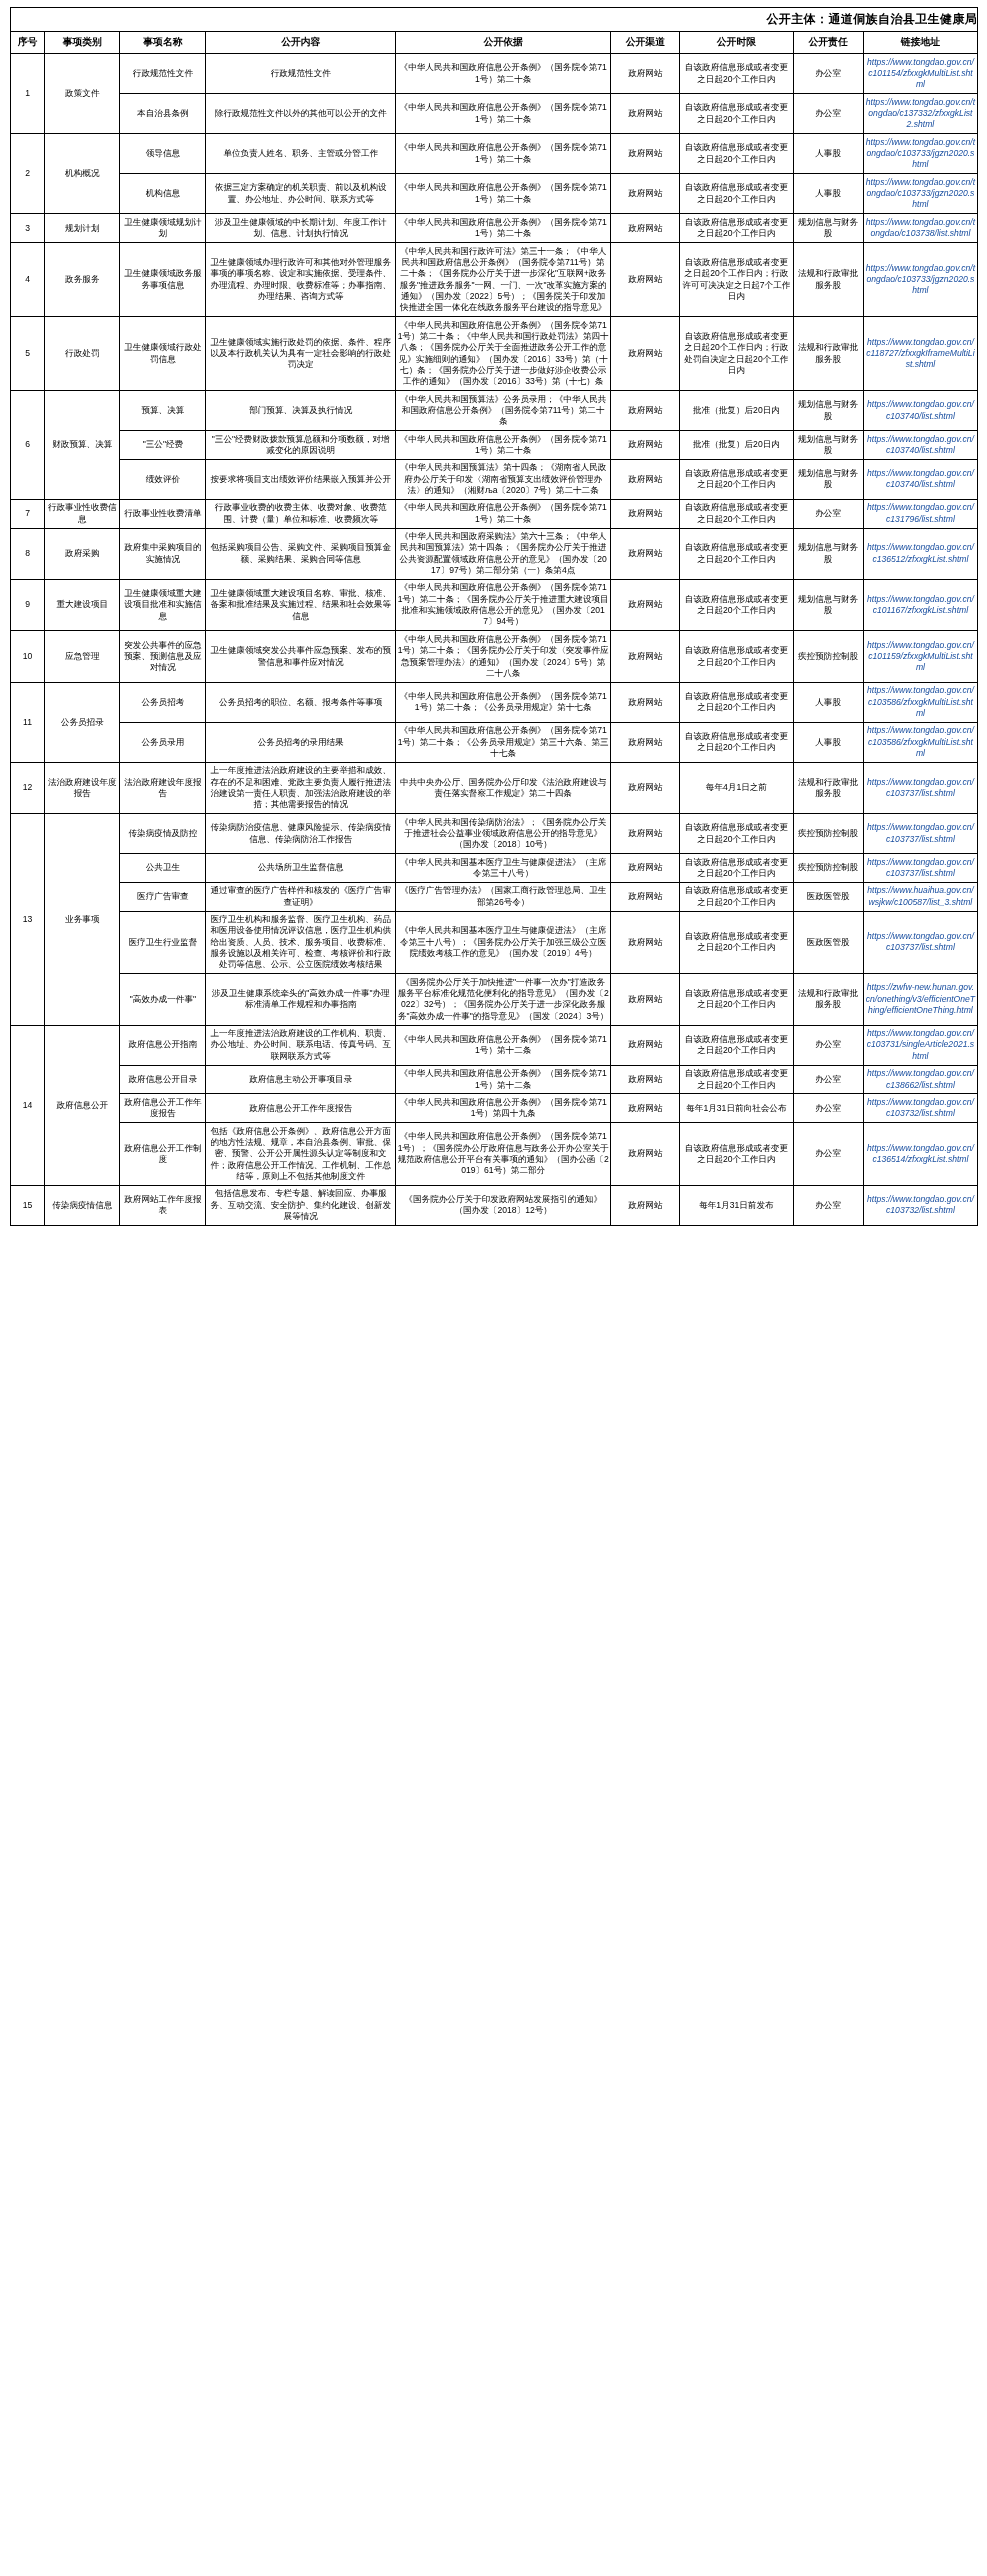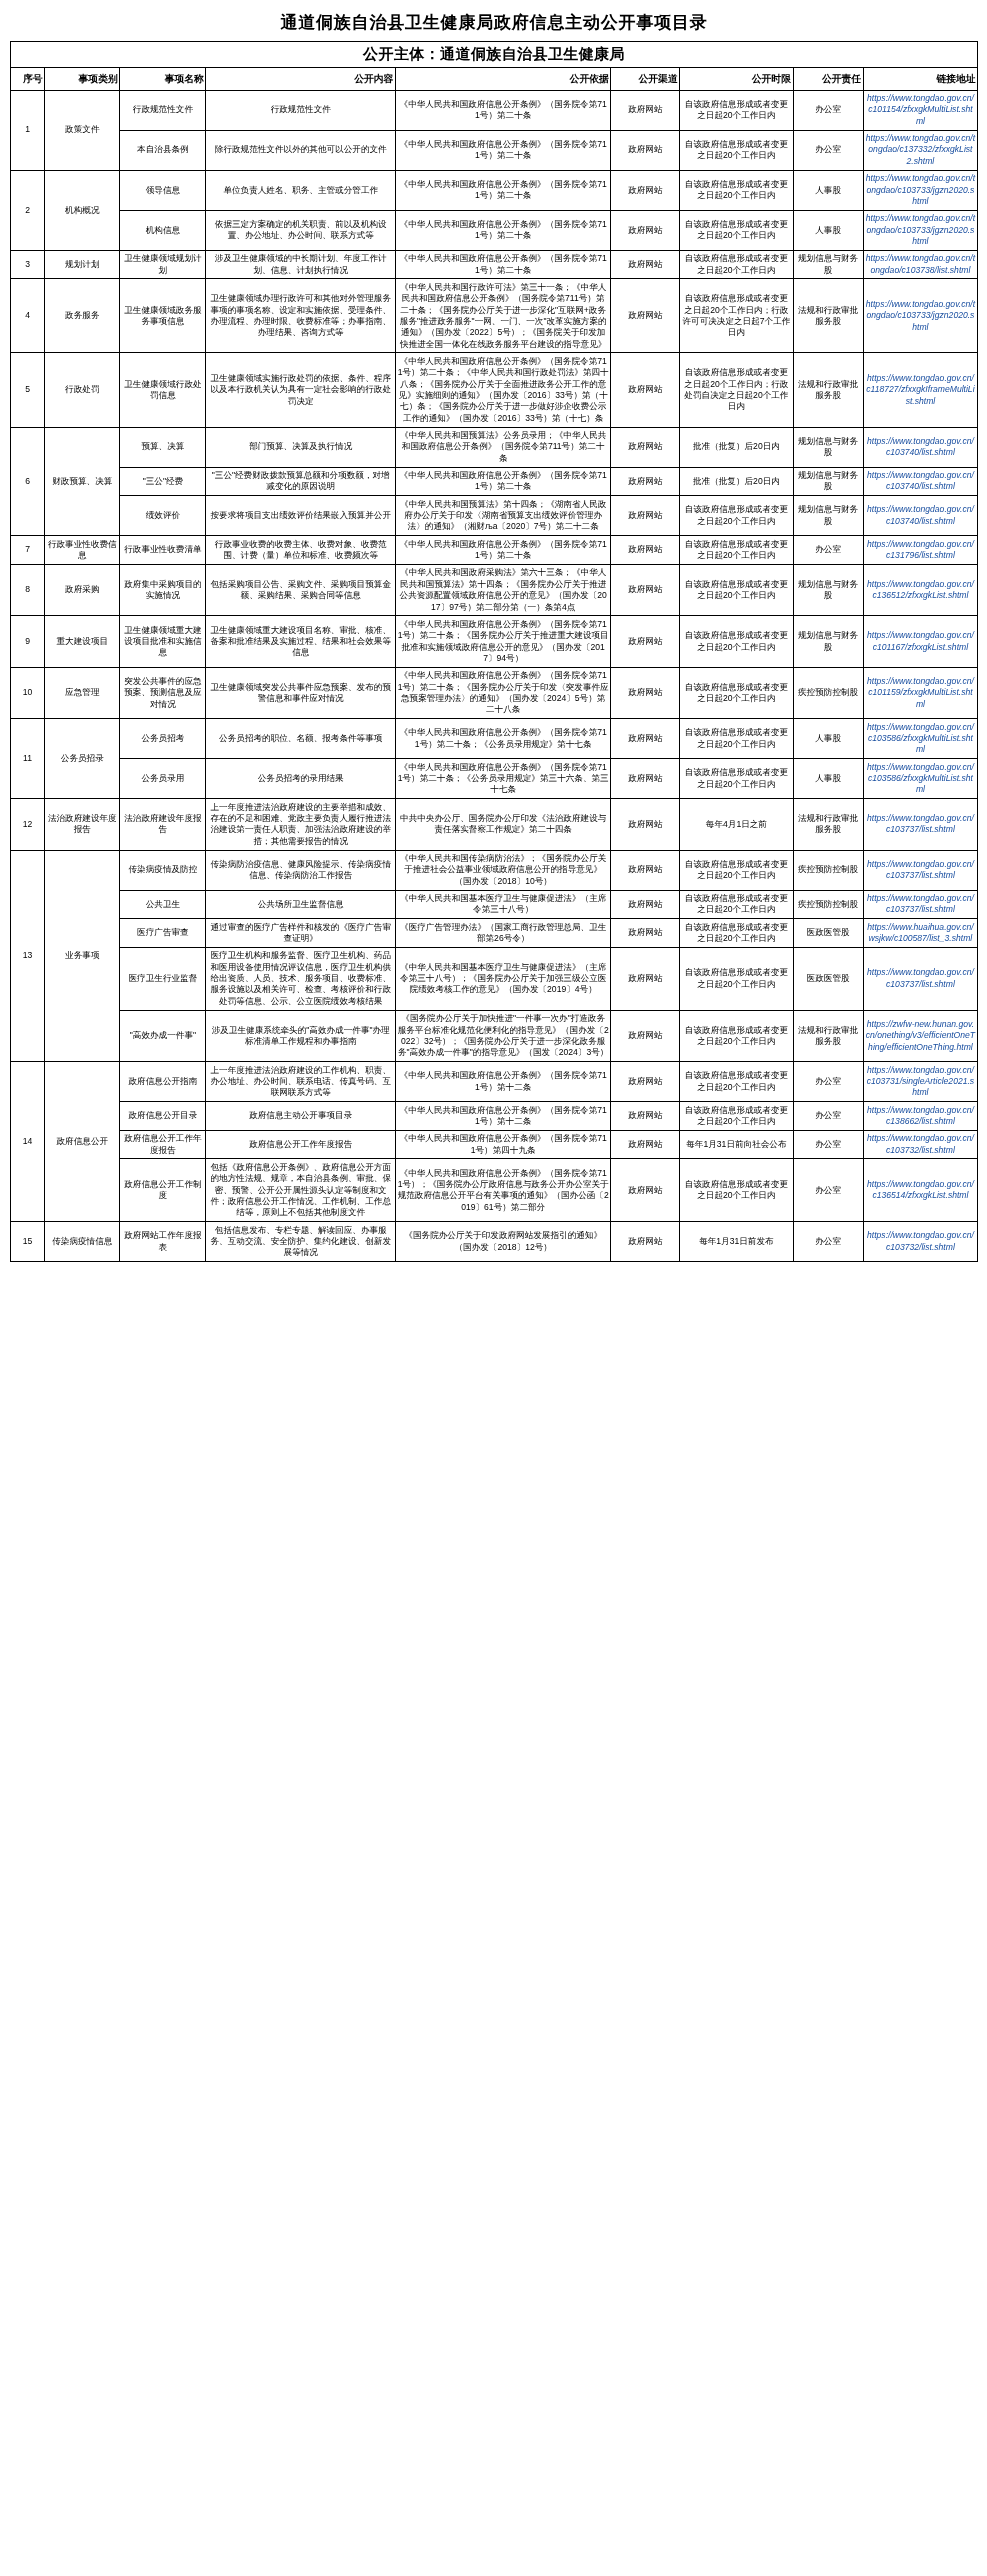--- a/index.html
+++ b/index.html
@@ -21,22 +21,22 @@
     text-align: center;
     font-size: 17px;
     font-weight: bold;
     letter-spacing: 0.8px;
     margin: 4.9px 0 6.5px 0;
     font-family: "Liberation Serif", "DejaVu Serif", serif;
   }
   .subject-bar {
     border: 0.8px solid #000;
     border-bottom: none;
-    text-align: center;
-    font-size: 15px;
+    text-align: right;
+    font-size: 12px;
     font-weight: bold;
     padding: 3.3px 0;
     letter-spacing: 0.4px;
   }
   table.grid {
     border-collapse: collapse;
     width: 100%;
     table-layout: fixed;
   }
   table.grid th, table.grid td {
@@ -46,21 +46,20 @@
     font-size: 8.6px;
     line-height: 1.32;
     padding: 2.5px 1.6px;
     word-break: break-all;
     overflow-wrap: break-word;
   }
   table.grid th {
     font-weight: bold;
     font-size: 9.8px;
     padding: 4.1px 1.6px;
-    text-align: right;
   }
   td.basis {
     text-align: left;
     font-size: 7.9px;
     line-height: 1.3;
     padding: 1.6px 2.5px;
   }
   td.content {
     text-align: left;
     font-size: 8.2px;
@@ -101,21 +100,20 @@
   col.c-chan  { width: 56px; }
   col.c-per   { width: 92px; }
   col.c-resp  { width: 57px; }
   col.c-url   { width: 93px; }
 </style>
 </head>
 <body>
 
 <div class="page">
 
-  <div class="doc-title">通道侗族自治县卫生健康局政府信息主动公开事项目录</div>
 
   <div class="subject-bar">公开主体：通道侗族自治县卫生健康局</div>
 
   <table class="grid">
     <colgroup>
       <col class="c-seq">
         <col class="c-cat">
         <col class="c-name">
         <col class="c-cont">
       <col class="c-basis">

